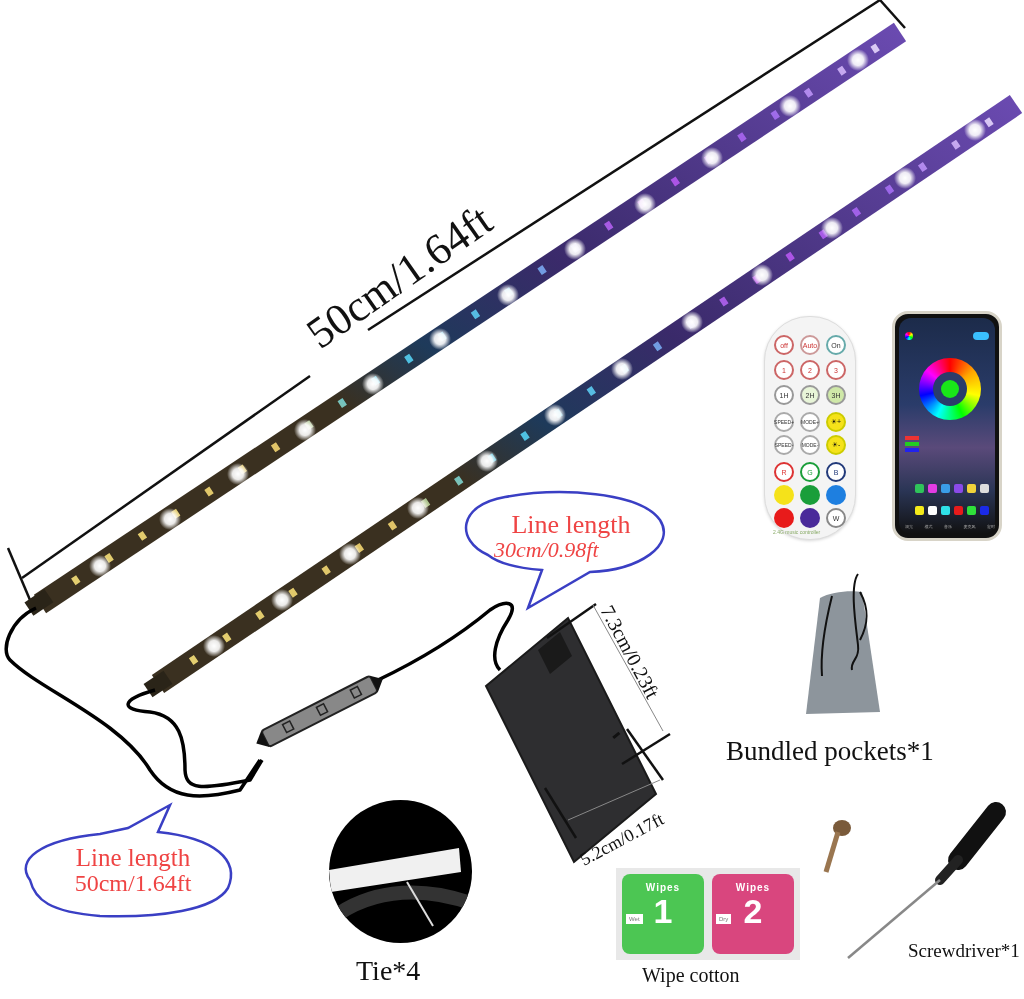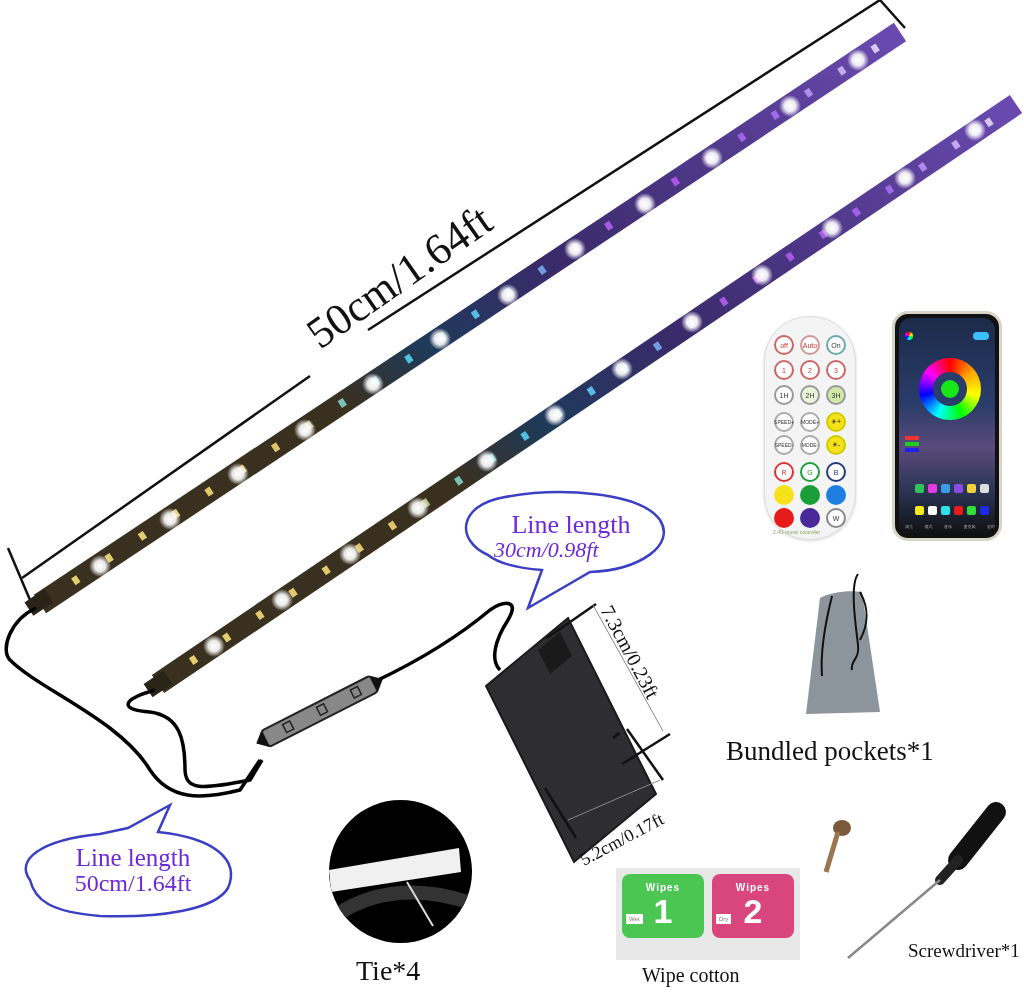--- a/index.html
+++ b/index.html
@@ -1,30 +1,30 @@
 <!DOCTYPE html>
 <html><head>
 <meta charset="utf-8">
 <style>
   html,body{margin:0;padding:0;background:#fff;}
   body{width:1024px;height:999px;position:relative;overflow:hidden;font-family:"Liberation Serif","DejaVu Serif",serif;color:#111;}
   .abs{position:absolute;}
   svg{position:absolute;left:0;top:0;}
   .caption{position:absolute;font-family:"Liberation Serif",serif;color:#111;white-space:nowrap;}
-  .bubble-text{position:absolute;text-align:center;font-family:"Liberation Serif",serif;line-height:1.05;color:#6d28d9;}
+  .bubble-text{position:absolute;text-align:center;font-family:"Liberation Serif",serif;line-height:1.05;color:#ef4444;}
   .remote{position:absolute;left:764px;top:316px;width:90px;height:222px;background:#f4f4f4;border:1px solid #ddd;border-radius:45px;box-shadow:0 1px 3px rgba(0,0,0,.15);}
   .rbtn{position:absolute;width:20px;height:20px;border-radius:50%;border:2px solid #c66;box-sizing:border-box;font:7px "Liberation Sans",sans-serif;display:flex;align-items:center;justify-content:center;color:#c33;background:#fff;}
   .phone{position:absolute;left:892px;top:311px;width:110px;height:230px;background:#111;border-radius:16px;border:3px solid #d8d4c8;box-sizing:border-box;overflow:hidden;}
   .phone-screen{position:absolute;left:4px;top:4px;right:4px;bottom:4px;border-radius:12px;background:linear-gradient(180deg,#1c2b4a 0%,#2a3c6a 40%,#5a4a7a 60%,#2a3555 80%,#111 100%);}
   .wheel{position:absolute;left:20px;top:40px;width:62px;height:62px;border-radius:50%;background:conic-gradient(red,orange,yellow,lime,cyan,blue,magenta,red);}
   .wheel-inner{position:absolute;left:14px;top:14px;width:34px;height:34px;border-radius:50%;background:#2a3c6a;}
   .wheel-center{position:absolute;left:8px;top:8px;width:18px;height:18px;border-radius:50%;background:#19e619;}
   .swatch{position:absolute;width:9px;height:9px;border-radius:2px;}
   .wipes{position:absolute;left:616px;top:868px;width:184px;height:92px;background:#e8e8e8;}
-  .wipe{position:absolute;top:6px;width:82px;height:64px;border-radius:8px;color:#fff;font-family:"Liberation Sans",sans-serif;text-align:center;}
+  .wipe{position:absolute;top:6px;width:82px;height:80px;border-radius:8px;color:#fff;font-family:"Liberation Sans",sans-serif;text-align:center;}
   .wipe .title{font-size:10px;font-weight:bold;margin-top:8px;letter-spacing:1px;}
   .wipe .num{font-size:34px;font-weight:bold;line-height:36px;}
   .wipe .tag{position:absolute;left:4px;top:40px;background:#fff;color:#777;font-size:6px;padding:2px 3px;}
   .tie-circle{position:absolute;left:329px;top:800px;width:143px;height:143px;border-radius:50%;background:#000;overflow:hidden;}
 </style>
 </head>
 <body>
 
 <svg width="1024" height="999" viewBox="0 0 1024 999">
   <defs>

